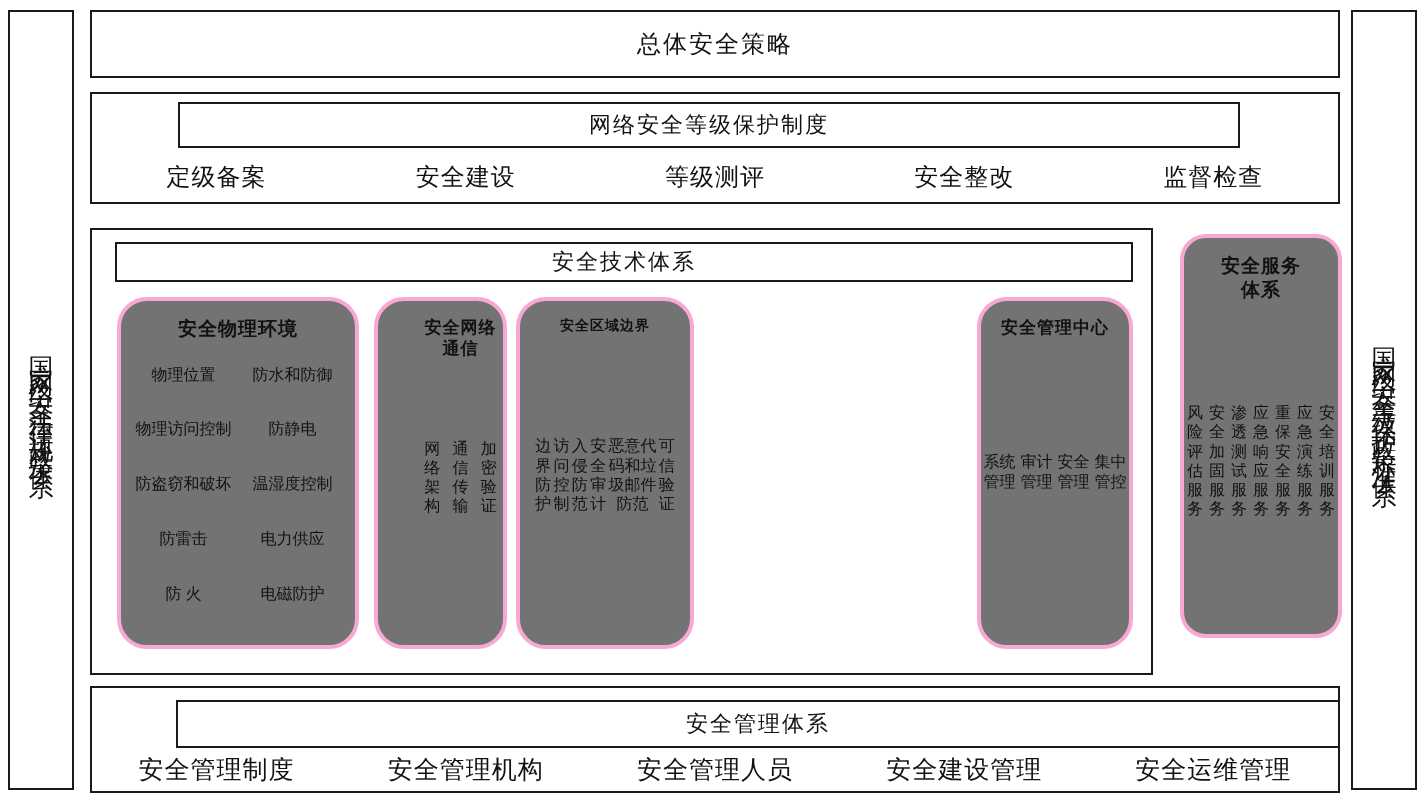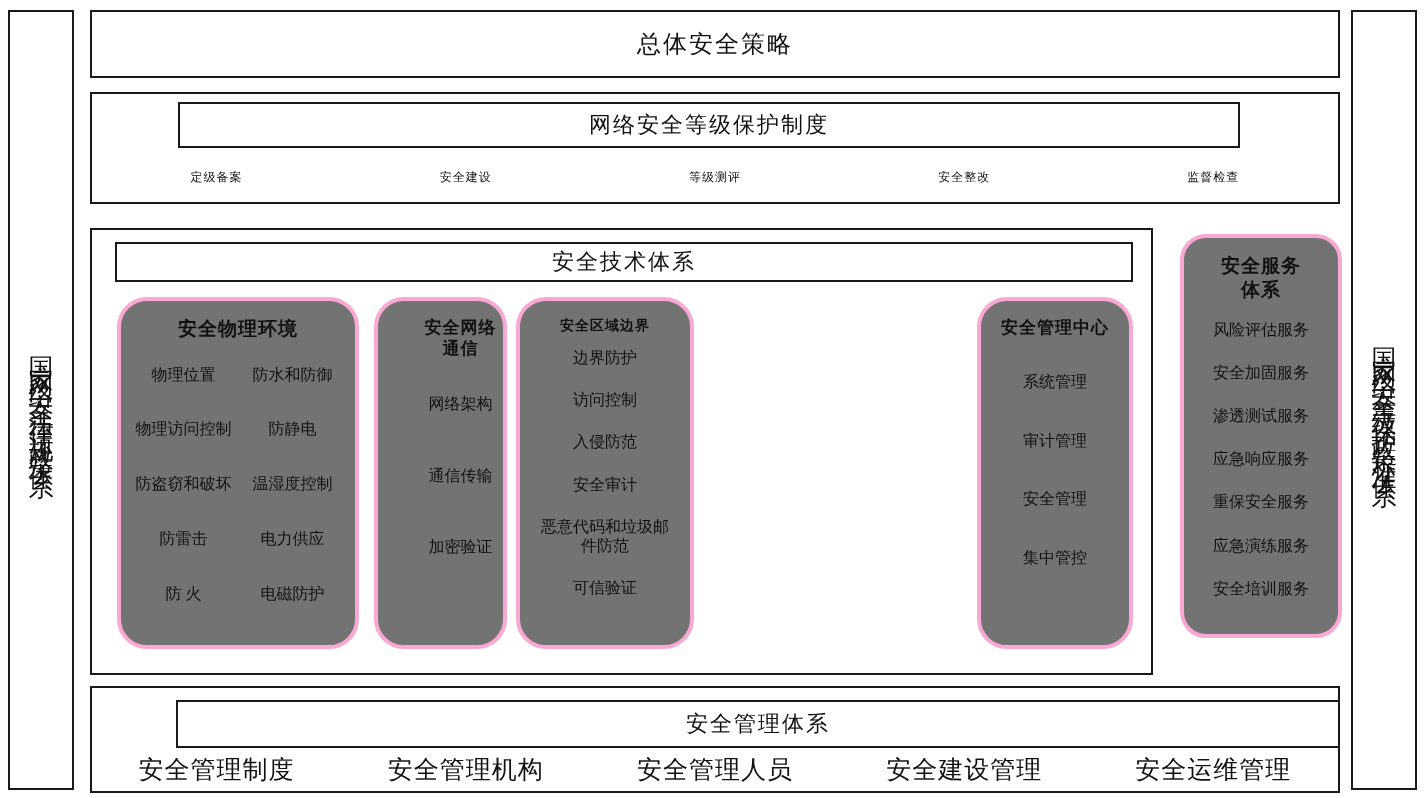--- a/index.html
+++ b/index.html
@@ -23,41 +23,41 @@
     font-size:24px;letter-spacing:2px;
   }
   .inner-title{
     position:absolute;border:2px solid #1a1a1a;background:#fff;box-sizing:border-box;
     display:flex;align-items:center;justify-content:center;
     font-size:22px;letter-spacing:2px;
   }
   .items-row{
     position:absolute;left:0;right:0;
     display:flex;justify-content:space-around;align-items:center;
-    font-size:12px;letter-spacing:1px;
+    font-size:24px;letter-spacing:1px;
   }
   .card{
     position:absolute;top:67px;height:352px;
     border:4px solid #f9a8d4;border-radius:30px;background:#737373;
     box-sizing:border-box;
     display:flex;flex-direction:column;align-items:center;
   }
   .card-title{
     font-weight:bold;font-size:19px;letter-spacing:1px;
     margin-top:16px;text-align:center;line-height:1.25;
   }
   .grid2{
     display:grid;grid-template-columns:1fr 1fr;
     align-items:center;justify-items:center;
     width:100%;box-sizing:border-box;
   }
   .cell{font-size:16px;text-align:center;line-height:1.2;}
   .vlist{
-    display:flex;flex-direction:column;align-items:center;justify-content:space-around;
-    width:100%;box-sizing:border-box;flex:1;font-family:Liberation Mono, monospace;
+    display:flex;align-items:center;justify-content:space-around;
+    width:100%;box-sizing:border-box;flex:1;
   }
   .vitem{font-size:16px;text-align:center;line-height:1.2;}
   .pre{white-space:pre-line;}
 </style>
 </head>
 <body>
 
 <div class="page">
 
   <div class="box pillar" style="left:8px;top:10px;width:66px;height:780px;">

